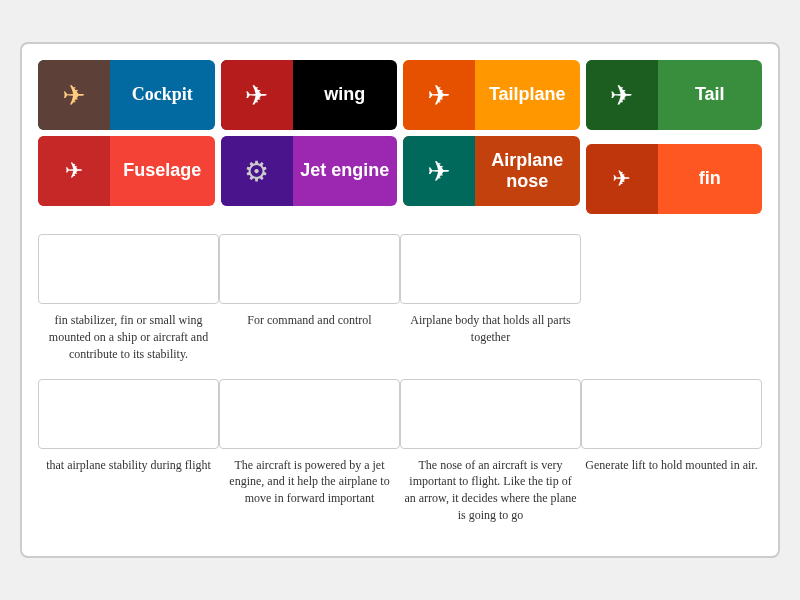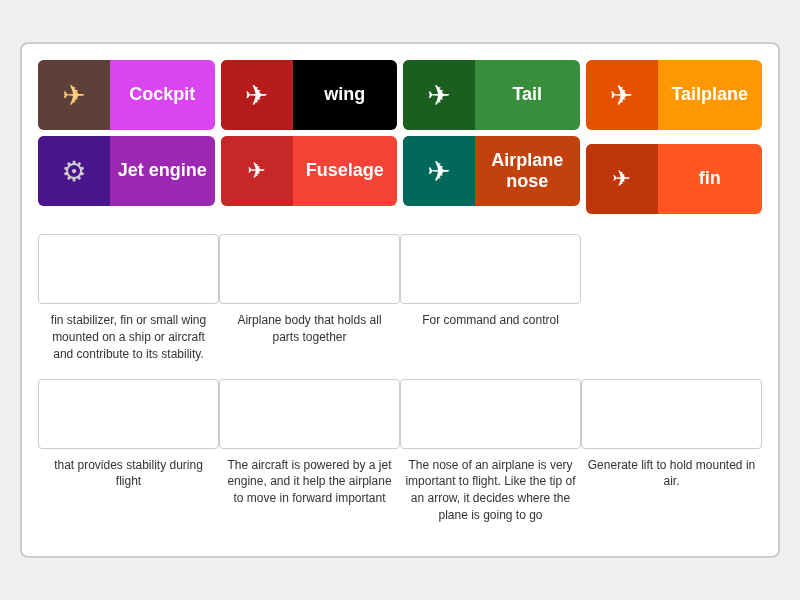--- a/index.html
+++ b/index.html
@@ -48,21 +48,21 @@
     .card-label {
       flex: 1;
       text-align: center;
       font-size: 18px;
       font-weight: bold;
       color: white;
       padding: 4px;
       line-height: 1.2;
     }
     
-    .card-cockpit { background: #d946ef; }
+    .card-cockpit { background: #0369a1; font-family: Liberation Serif, serif; }
     .card-wing { background: #000000; }
     .card-tailplane { background: #FF9800; }
     .card-tail { background: #388E3C; }
     .card-jet { background: #9C27B0; }
     .card-fuselage { background: #F44336; }
     .card-nose { background: #c2410c; }
     .card-fin { background: #FF5722; margin-top: 8px; }
 
     
     .img-cockpit { background: #5d4037; position: relative; overflow: hidden; }
@@ -78,20 +78,21 @@
     .img-fuselage { background: #c62828; position: relative; overflow: hidden; }
     .img-fuselage::after { content: '✈'; font-size: 22px; color: white; position: absolute; top: 50%; left: 50%; transform: translate(-50%, -50%); }
     .img-nose { background: #00695c; position: relative; overflow: hidden; }
     .img-nose::after { content: '✈'; font-size: 28px; color: white; position: absolute; top: 50%; left: 50%; transform: translate(-50%, -50%); }
     .img-fin { background: #bf360c; position: relative; overflow: hidden; }
     .img-fin::after { content: '✈'; font-size: 22px; color: white; position: absolute; top: 50%; left: 50%; transform: translate(-50%, -50%); }
     .drop-row {
       display: grid;
       grid-template-columns: repeat(4, 1fr);
       margin-bottom: 16px;
+      font-family: Liberation Serif, serif;
     }
     .drop-cell {
       display: flex;
       flex-direction: column;
       align-items: center;
     }
     .drop-box {
       width: 100%;
       height: 70px;
       border: 1.5px solid #ccc;
@@ -114,72 +115,72 @@
 
   <div class="cards-grid">
   <div class="card card-cockpit">
     <div class="card-image img-cockpit"></div>
     <div class="card-label">Cockpit</div>
   </div>
       <div class="card card-wing">
     <div class="card-image img-wing"></div>
     <div class="card-label">wing</div>
   </div>
+      <div class="card card-tailplane">
+    <div class="card-image img-tailplane"></div>
+    <div class="card-label">Tailplane</div>
+  </div>
       <div class="card card-tail">
     <div class="card-image img-tail"></div>
     <div class="card-label">Tail</div>
   </div>
-      <div class="card card-tailplane">
-    <div class="card-image img-tailplane"></div>
-    <div class="card-label">Tailplane</div>
+      <div class="card card-fuselage">
+    <div class="card-image img-fuselage"></div>
+    <div class="card-label">Fuselage</div>
   </div>
       <div class="card card-jet">
     <div class="card-image img-jet"></div>
     <div class="card-label">Jet engine</div>
-  </div>
-      <div class="card card-fuselage">
-    <div class="card-image img-fuselage"></div>
-    <div class="card-label">Fuselage</div>
   </div>
       <div class="card card-nose">
     <div class="card-image img-nose"></div>
     <div class="card-label">Airplane nose</div>
   </div>
       <div class="card card-fin">
     <div class="card-image img-fin"></div>
     <div class="card-label">fin</div>
   </div>
     </div>
 
   <div class="drop-row">
   <div class="drop-cell">
       <div class="drop-box"></div>
       <div class="drop-text">fin stabilizer, fin or small wing mounted on a ship or aircraft and contribute to its stability.</div>
     </div>
       <div class="drop-cell">
       <div class="drop-box"></div>
-      <div class="drop-text">Airplane body that holds all parts together</div>
+      <div class="drop-text">For command and control</div>
     </div>
       <div class="drop-cell">
       <div class="drop-box"></div>
-      <div class="drop-text">For command and control</div>
+      <div class="drop-text">Airplane body that holds all parts together</div>
     </div>
     </div>
 
   <div class="drop-row">
   <div class="drop-cell">
       <div class="drop-box"></div>
-      <div class="drop-text">that provides stability during flight</div>
+      <div class="drop-text">that airplane stability during flight</div>
     </div>
       <div class="drop-cell">
       <div class="drop-box"></div>
       <div class="drop-text">The aircraft is powered by a jet engine, and it help the airplane to move in forward important</div>
     </div>
       <div class="drop-cell">
       <div class="drop-box"></div>
-      <div class="drop-text">The nose of an airplane is very important to flight. Like the tip of an arrow, it decides where the plane is going to go</div>
+      <div class="drop-text">The nose of an aircraft is very important to flight. Like the tip of an arrow, it decides where the plane is going to go</div>
     </div>
       <div class="drop-cell">
       <div class="drop-box"></div>
       <div class="drop-text">Generate lift to hold mounted in air.</div>
     </div>
     </div>
 </div>
 
 </body></html>

